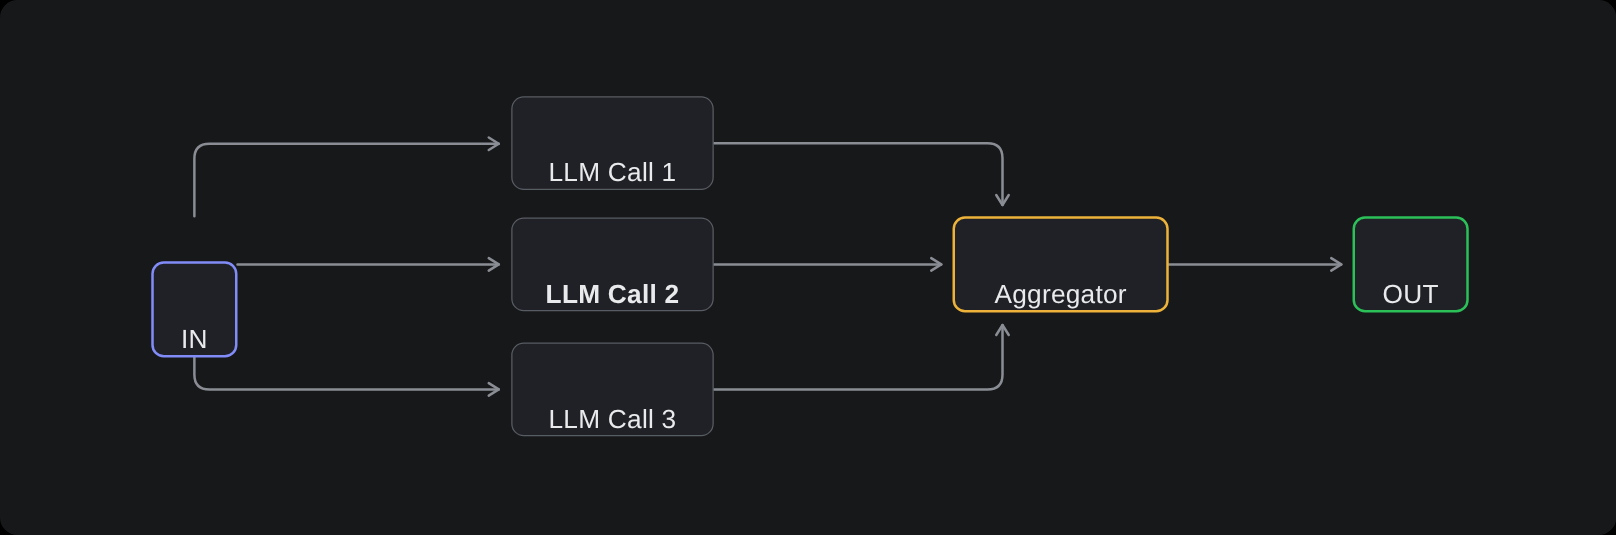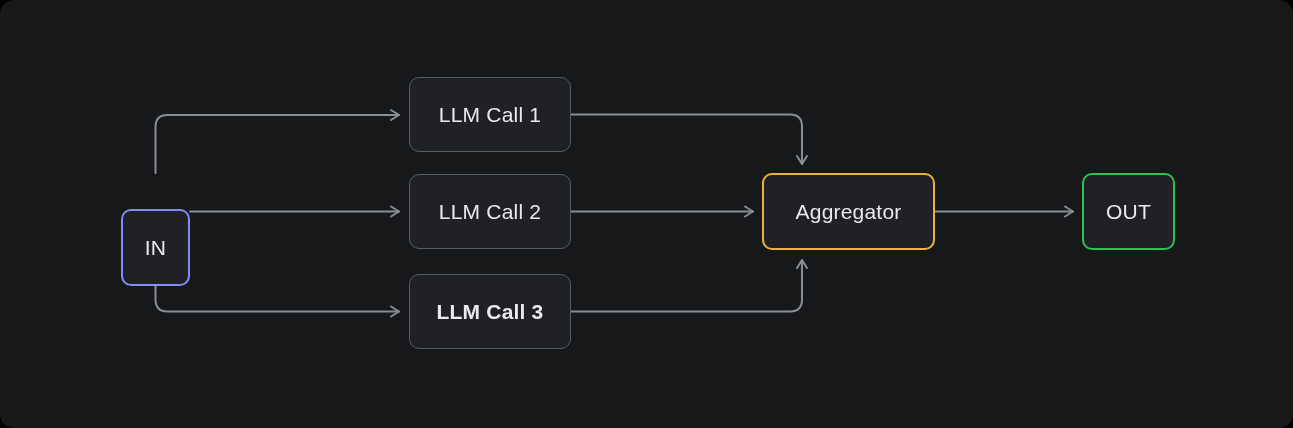--- a/index.html
+++ b/index.html
@@ -19,34 +19,34 @@
   }
   svg.edges {
     position: absolute;
     inset: 0;
     width: 100%;
     height: 100%;
   }
   .node {
     position: absolute;
     display: flex;
-    align-items: center;
+    align-items: flex-end;
     justify-content: center;
     background: #202126;
     border-radius: 10px;
     color: #e9eaec;
     font-size: 21px;
     letter-spacing: 0.2px;
     white-space: nowrap;
   }
   .node--gray   { border: 1.5px solid #585c63; }
   .node--in     { border: 2px solid #818cf8; left: 121px;  top: 173px; width: 69px;  height: 77px; margin-top: 36px; }
   .node--llm1   { left: 409px;  top: 77px;  width: 162px; height: 75px; }
-  .node--llm2   { left: 409px;  top: 174px; width: 162px; height: 75px; }
-  .node--llm3   { left: 409px;  top: 274px; width: 162px; height: 75px; font-weight: bold; }
+  .node--llm2   { left: 409px;  top: 174px; width: 162px; height: 75px; font-weight: bold; }
+  .node--llm3   { left: 409px;  top: 274px; width: 162px; height: 75px; }
   .node--agg    { border: 2px solid #edb239; left: 762px;  top: 173px; width: 173px; height: 77px; }
   .node--out    { border: 2px solid #2bc058; left: 1082px; top: 173px; width: 93px;  height: 77px; }
 </style>
 </head>
 <body>
 
 <div class="canvas">
 
   <svg class="edges" viewBox="0 0 1293 428">
     <defs>

